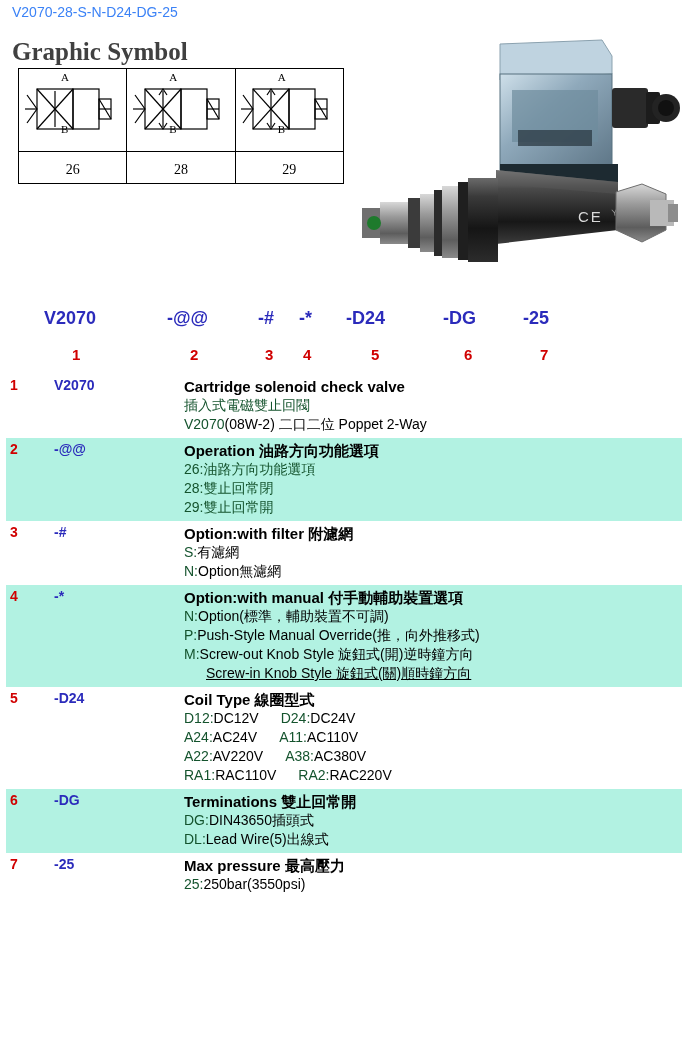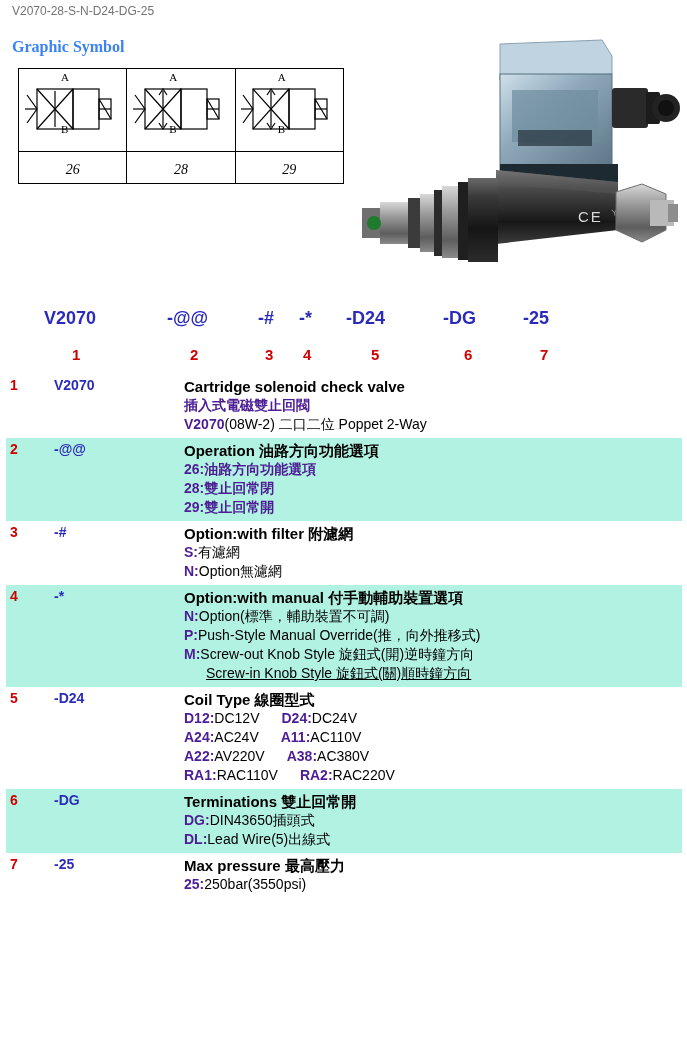--- a/index.html
+++ b/index.html
@@ -18,28 +18,28 @@
     position: relative;
     width: 687px;
     height: 1054px;
   }
 
   
   .model-title {
     position: absolute;
     left: 12px;
     top: 4px;
-    font-size: 12px;
-    color: #737373;
+    font-size: 14px;
+    color: #3b82f6;
     font-family: "Liberation Sans", sans-serif;
   }
   .section-title {
-    font-size: 16px;
-    font-weight: bold;
-    color: #3b82f6;
+    font-size: 25px;
+    font-weight: bold;
+    color: #404040;
     font-family: "Liberation Serif", serif;
   }
   #graphic-symbol-title {
     position: absolute;
     left: 12px;
     top: 38px;
   }
   #ordering-code-title {
     position: absolute;
     left: 12px;
@@ -68,21 +68,20 @@
     position: absolute;
     left: 50%;
     transform: translateX(-50%);
     top: 16px;
   }
   .sym-label {
     position: absolute;
     bottom: 5px;
     width: 100%;
     text-align: center;
-    font-style: italic;
     font-size: 14px;
     font-family: "Liberation Serif", serif;
   }
   .sym-divider {
     position: absolute;
     left: 0; right: 0;
     top: 82px;
     border-top: 1px solid #000;
   }
   .ab-a {
@@ -180,22 +179,22 @@
   .desc-line {
     padding-left: 8px;
     line-height: 19px;
     font-size: 14px;
   }
   .desc-line.ind {
     padding-left: 30px;
     text-decoration: underline;
   }
   .kw {
-    color: #4c1d95;
-    font-weight: bold;
+    color: #14532d;
+    font-weight: normal;
   }
   .sp { display: inline-block; width: 22px; }
 </style>
 </head>
 <body>
 
 <div class="page">
 
   <div class="model-title">V2070-28-S-N-D24-DG-25</div>
 

